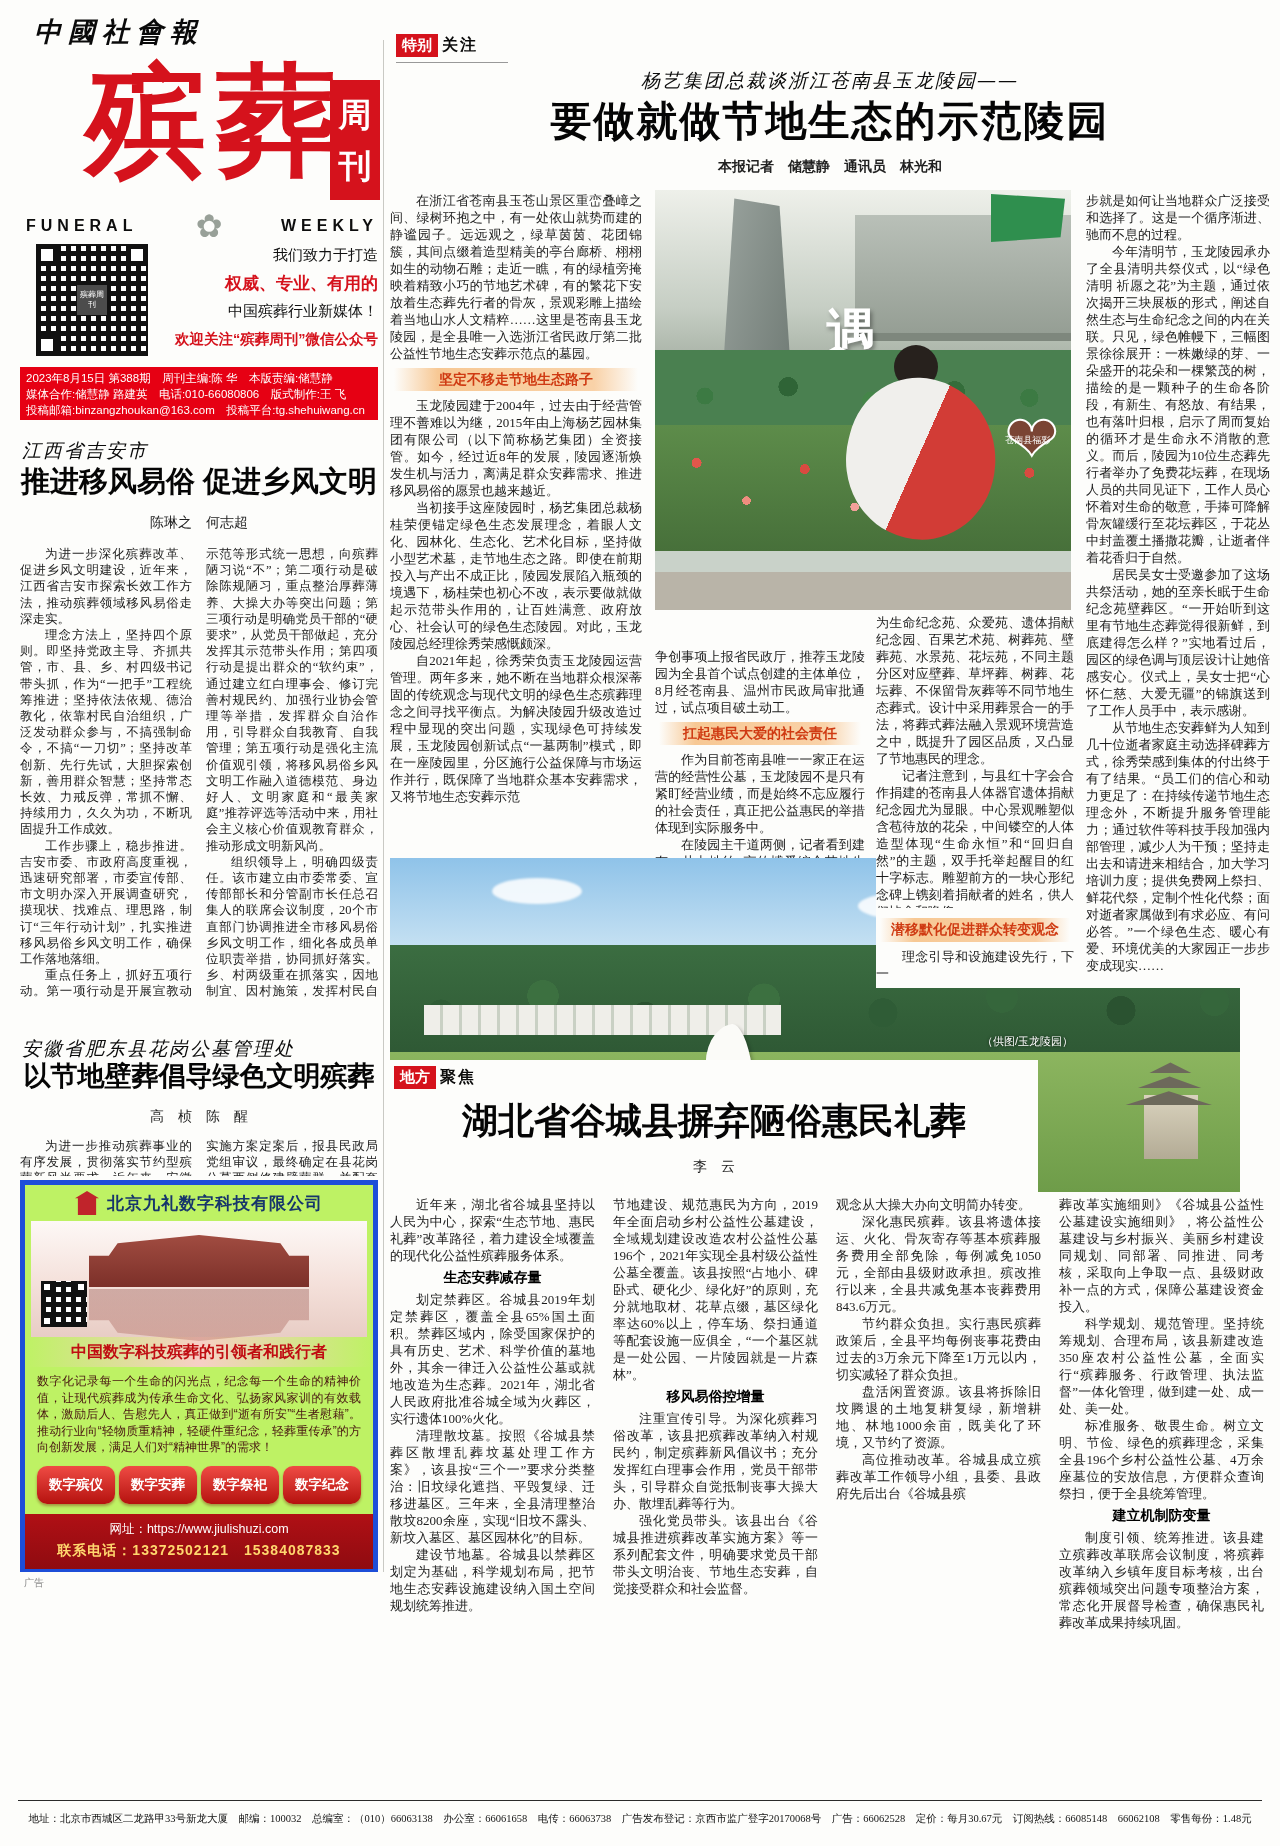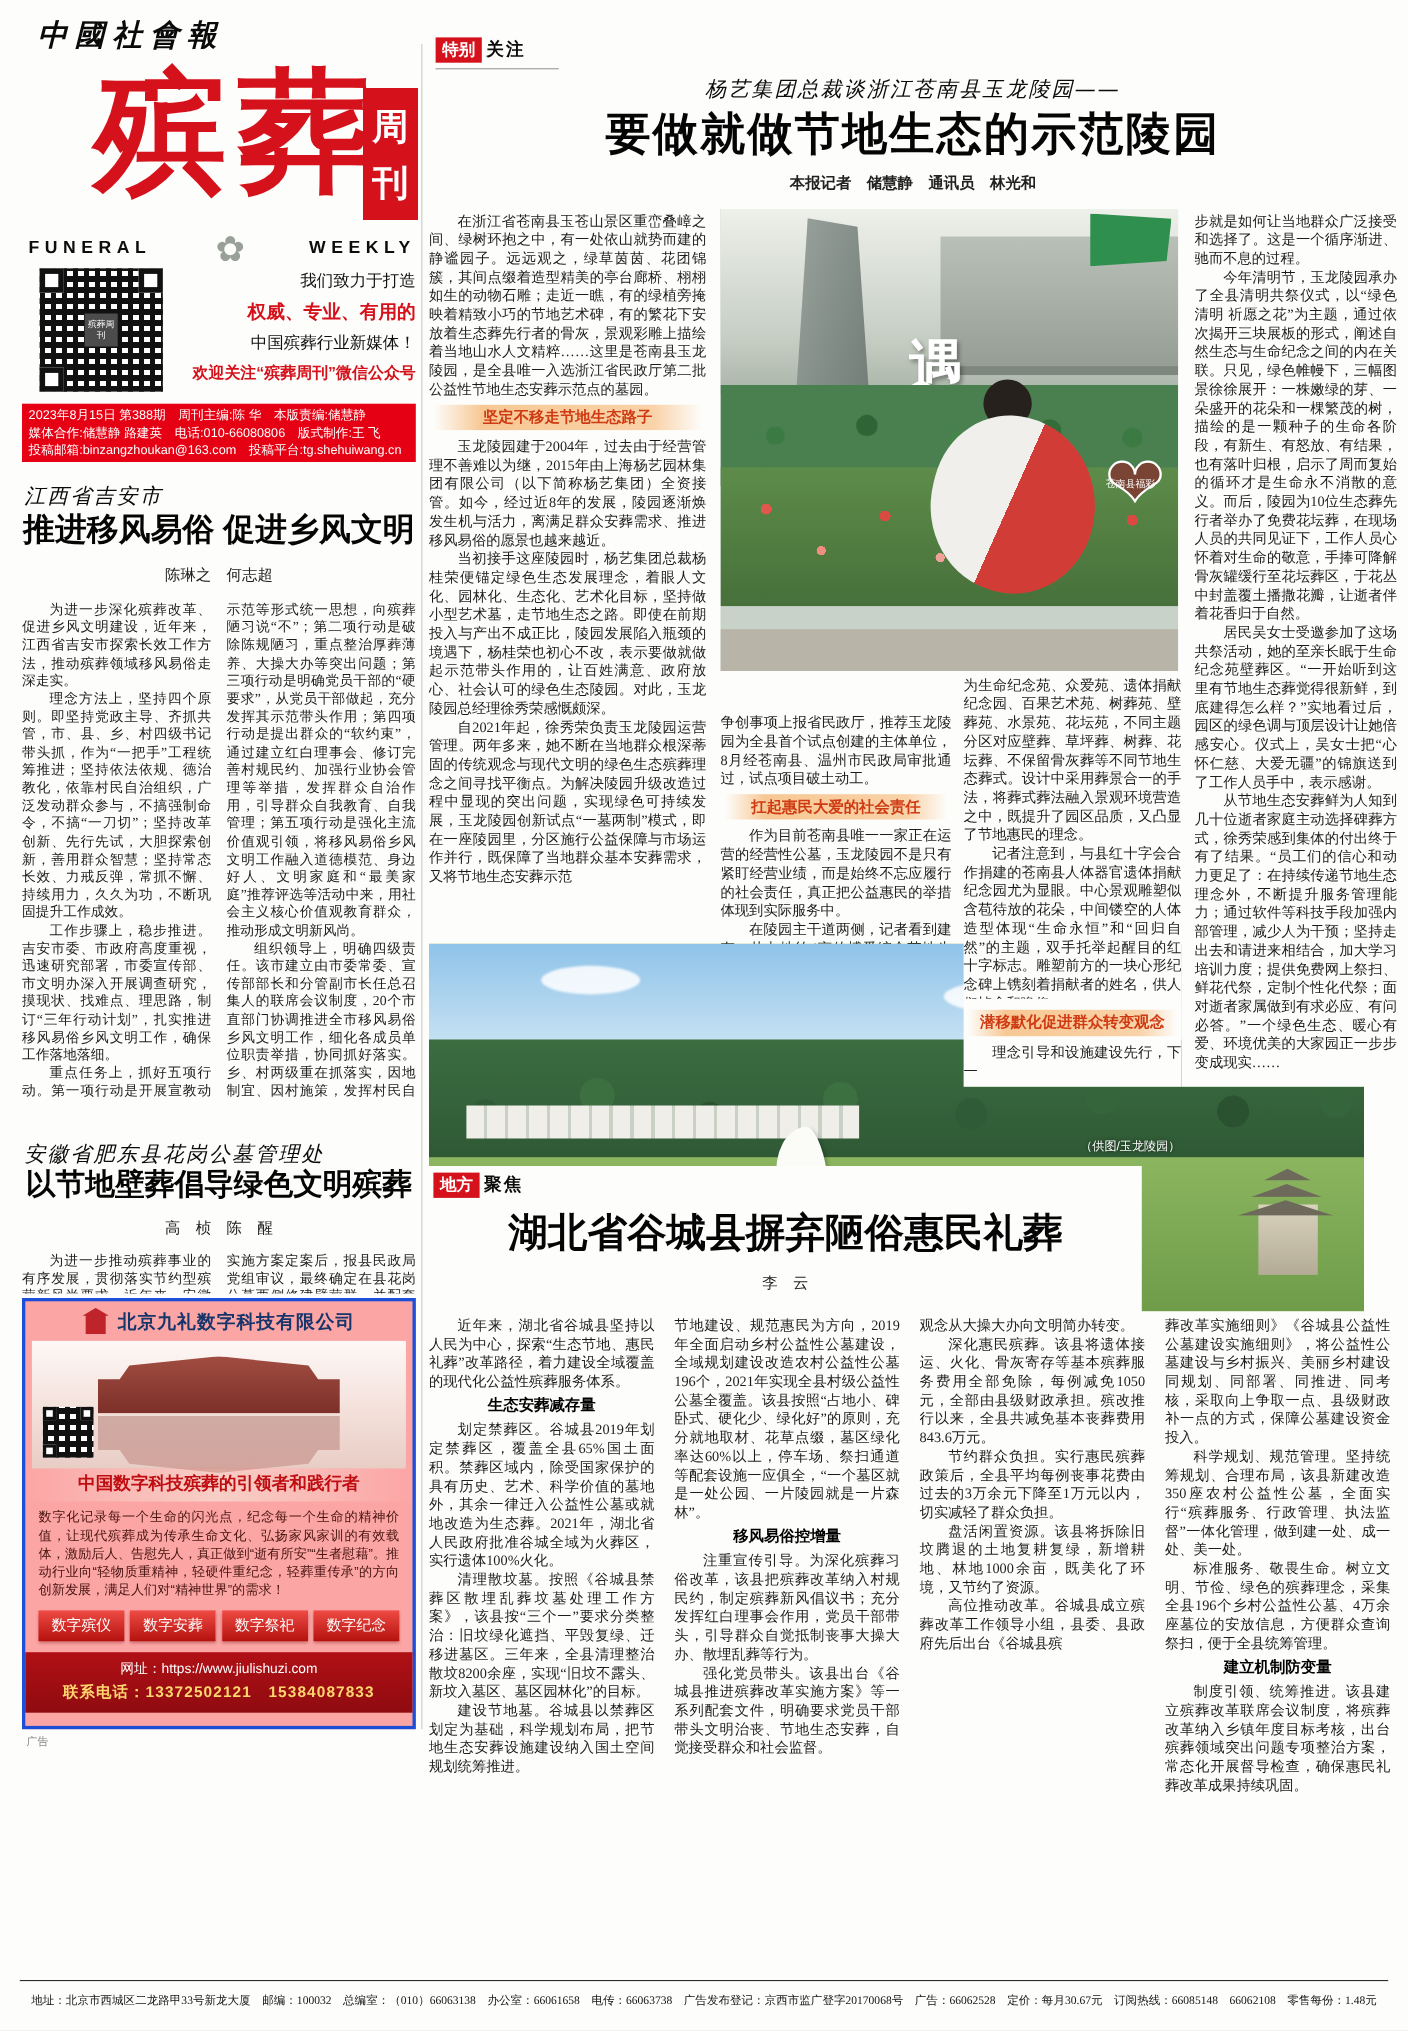--- a/index.html
+++ b/index.html
@@ -119,38 +119,38 @@
                   radial-gradient(circle 6px at 75% 60%,#ef8d7f 70%,transparent 71%),
                   radial-gradient(circle 6px at 90% 40%,#f0c24c 70%,transparent 71%),#7a4d33}
   #bigphoto .pagoda-body{position:absolute;right:5%;bottom:10%;width:54px;height:64px;
        background:linear-gradient(#d9d2bd,#b3ab95)}
   #bigphoto .pagoda-roof{position:absolute;background:#6d695b}
   #bigphoto .caption{position:absolute;left:592px;top:176px;color:#fff;font-size:11px;
        text-shadow:0 0 3px rgba(0,0,0,.8);font-family:"Liberation Sans",sans-serif}
   
   .patch{background:#fdfdfb;z-index:2}
   
-  #ad{left:20px;top:1180px;width:358px;height:392px;border:3px solid #1d4ed8;background:#fca5a5;
+  #ad{left:20px;top:1180px;width:358px;height:392px;border:5px solid #1d4ed8;background:#bef264;
       box-sizing:border-box;font-family:"Liberation Sans",sans-serif;z-index:2}
   #ad .head{height:36px;display:flex;align-items:center;justify-content:center;gap:8px}
   #ad .logo{width:24px;height:24px;background:#c0242b;clip-path:polygon(50% 0,100% 30%,88% 30%,88% 100%,12% 100%,12% 30%,0 30%)}
   #ad .cname{font-size:17px;font-weight:900;color:#16356b;letter-spacing:1px}
   #ad .scene{position:relative;height:116px;margin:0 6px;
        background:linear-gradient(#fdf8f6 0%,#f4e0da 55%,#e8cdc5 100%)}
   #ad .bld{position:absolute;left:50%;top:14px;transform:translateX(-50%);width:220px;height:52px;
        background:linear-gradient(#a14c41,#7c3029);
        clip-path:polygon(0 100%,0 40%,9% 40%,13% 16%,50% 0,87% 16%,91% 40%,100% 40%,100% 100%)}
   #ad .bld.reflect{top:68px;transform:translateX(-50%) scaleY(-1);opacity:.3}
   #ad .scene .qr{left:10px;bottom:10px;width:46px;height:46px}
   #ad .banner{height:30px;line-height:30px;text-align:center;font-weight:800;font-size:16px;color:#c00d12;
        background:linear-gradient(90deg,rgba(249,217,210,0),#f7cfc6,rgba(249,217,210,0))}
   #ad .body{padding:6px 12px;font-size:12px;line-height:16.5px;text-align:justify;color:#471410}
   #ad .btns{display:flex;justify-content:space-between;padding:4px 12px}
-  #ad .btn{width:78px;height:28px;border-radius:0;background:linear-gradient(#ef4b44,#b5120f);
-       color:#fff;font-size:13.5px;font-weight:400;display:flex;align-items:center;justify-content:center;
+  #ad .btn{width:78px;height:38px;border-radius:10px;background:linear-gradient(#ef4b44,#b5120f);
+       color:#fff;font-size:13.5px;font-weight:700;display:flex;align-items:center;justify-content:center;
        box-shadow:0 2px 3px rgba(120,10,10,.4)}
   #ad .bar{margin-top:6px;background:linear-gradient(#b01015,#8f0b10);text-align:center;padding:7px 0 9px}
   #ad .bar .url{color:#fff;font-size:12.5px;margin-bottom:4px}
   #ad .bar .tel{color:#ffd76e;font-size:14px;font-weight:800;letter-spacing:1px}
   #ad-mark{left:24px;top:1576px;font-size:10px;color:#8a8a8a;font-family:"Liberation Sans",sans-serif}
   
   #footer-rule{left:18px;top:1800px;width:1244px;height:1px;background:#2b2b2b}
   #footer-text{left:0;top:1812px;width:100%;text-align:center;font-size:10.5px;color:#141414;
        font-family:Liberation Serif, serif}
 </style>

